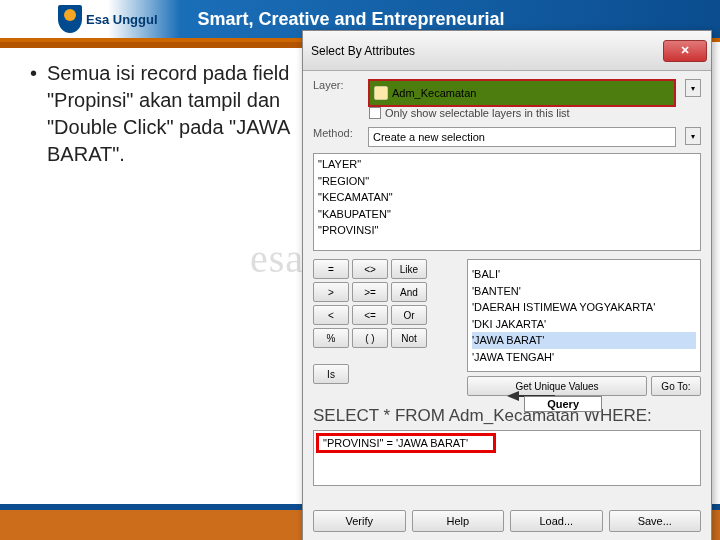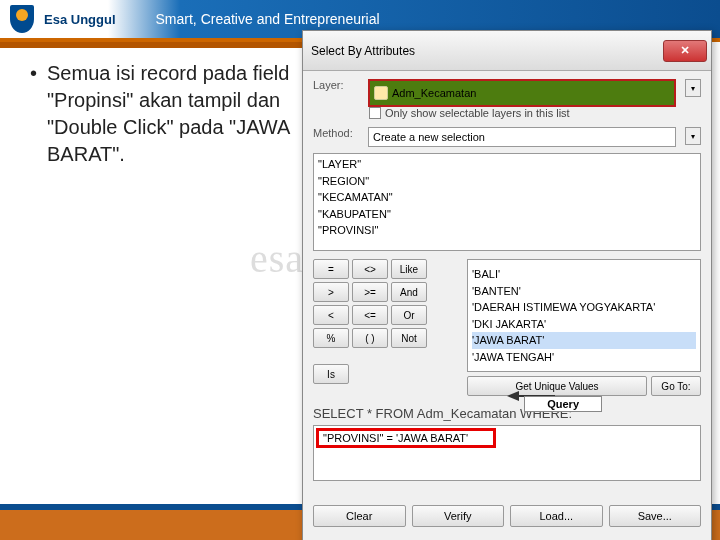--- a/index.html
+++ b/index.html
@@ -1,22 +1,22 @@
 <!DOCTYPE html>
 <html><head>
 <meta charset="utf-8">
 <style>
   * { box-sizing: border-box; margin: 0; padding: 0; }
   body { width: 720px; height: 540px; font-family: Tahoma, Arial, sans-serif; background: #fff; position: relative; overflow: hidden; }
   .header { height: 38px; background: linear-gradient(90deg, #fff 0%, #fff 15%, #1a6eb8 25%, #0b4d8f 100%); display: flex; align-items: center; position: relative; }
-  .logo-area { display: flex; align-items: center; padding-left: 10px; gap: 10px; z-index: 2; }
+  .logo-area { display: flex; align-items: center; padding-left: 10px; gap: 4px; z-index: 2; margin-left: 48px; }
   .logo-shield { width: 24px; height: 28px; background: #004a8f; border-radius: 2px 2px 50% 50%; position: relative; }
   .logo-shield::after { content: ''; position: absolute; top: 4px; left: 6px; width: 12px; height: 12px; background: #f5a623; border-radius: 50%; }
   .logo-text { font-size: 13px; font-weight: bold; color: #003a73; line-height: 1; }
-  .slogan { color: #fff; font-size: 14px; font-weight: normal; margin-left: 40px; z-index: 2; }
+  .slogan { color: #fff; font-size: 18px; font-weight: bold; margin-left: 40px; z-index: 2; }
   .header-stripe { position: absolute; left: 0; top: 38px; width: 100%; height: 4px; background: #cc6600; }
   .header-stripe2 { position: absolute; left: 0; top: 42px; width: 60%; height: 6px; background: #b35500; }
   .content { position: absolute; top: 60px; left: 30px; width: 280px; font-size: 20px; color: #222; }
   .bullet { display: flex; gap: 10px; }
   .bullet-dot { font-size: 20px; line-height: 1.3; }
   .bullet-text { line-height: 1.35; }
   .watermark { position: absolute; top: 235px; left: 250px; font-size: 40px; color: #ddd; font-family: Georgia, serif; letter-spacing: 1px; z-index: 0; }
   .dialog { position: absolute; top: 30px; right: 8px; width: 410px; border: 1px solid #888; background: #f0f0f0; box-shadow: 2px 2px 8px rgba(0,0,0,0.3); z-index: 5; }
   .titlebar { height: 40px; background: linear-gradient(#f8f8f8, #dcdcdc); border-bottom: 1px solid #aaa; display: flex; align-items: center; justify-content: space-between; padding-left: 8px; font-size: 12px; }
   .closebtn { width: 44px; height: 22px; background: linear-gradient(#e27878, #c33); color: #fff; border: 1px solid #933; border-radius: 3px; display: flex; align-items: center; justify-content: center; font-size: 11px; font-weight: bold; margin-right: 4px; }
@@ -33,21 +33,21 @@
   .fieldlist { margin-top: 6px; height: 98px; border: 1px solid #999; background: #fff; overflow: hidden; padding: 2px 4px; font-size: 11px; line-height: 1.5; }
   .ops { display: flex; gap: 40px; margin-top: 8px; }
   .opgrid { display: grid; grid-template-columns: repeat(3, 36px); grid-template-rows: repeat(4, 20px); gap: 3px; }
   .opbtn { border: 1px solid #999; background: linear-gradient(#fafafa,#e0e0e0); font-size: 10px; display: flex; align-items: center; justify-content: center; border-radius: 2px; cursor: pointer; }
   .vals-col { flex: 1; display: flex; flex-direction: column; }
   .vallist { flex: 1; border: 1px solid #999; background: #fff; font-size: 11px; padding: 6px 4px; line-height: 1.5; height: 90px; overflow: hidden; }
   .vallist .sel { background: #c8def8; }
   .valbtns { display: flex; gap: 4px; margin-top: 4px; }
   .valbtn { flex: 1; height: 20px; border: 1px solid #999; background: linear-gradient(#fafafa,#e0e0e0); font-size: 10px; display: flex; align-items: center; justify-content: center; border-radius: 2px; }
   .isbtn { width: 36px; height: 20px; border: 1px solid #999; background: linear-gradient(#fafafa,#e0e0e0); font-size: 10px; display: flex; align-items: center; justify-content: center; border-radius: 2px; margin-top: 16px; }
-  .selecttxt { margin-top: 10px; font-size: 13px; color: #444; }
+  .selecttxt { margin-top: 10px; font-size: 17px; color: #444; }
   .queryarea { margin-top: 4px; height: 56px; border: 1px solid #999; background: #fff; padding: 4px; font-size: 11px; position: relative; }
   .qredbox { position: absolute; top: 2px; left: 2px; width: 180px; height: 20px; border: 3px solid #e60000; display: flex; align-items: center; padding: 0 4px; }
   .query-label { position: absolute; right: 118px; bottom: 128px; background: #fff; border: 1px solid #888; padding: 1px 22px; font-size: 11px; font-weight: bold; z-index: 10; }
   .arrow-svg { position: absolute; right: 163px; bottom: 134px; z-index: 10; }
   .btnrow1 { display: flex; gap: 6px; margin-top: 24px; }
   .btnrow1 .b { flex: 1; height: 22px; border: 1px solid #999; background: linear-gradient(#fafafa,#e0e0e0); font-size: 11px; display: flex; align-items: center; justify-content: center; border-radius: 2px; cursor: pointer; }
   .btnrow2 { display: flex; gap: 10px; justify-content: flex-end; margin-top: 14px; padding-bottom: 6px; }
   .btnrow2 .b { width: 76px; height: 24px; border: 1px solid #999; background: linear-gradient(#fafafa,#e0e0e0); font-size: 11px; display: flex; align-items: center; justify-content: center; border-radius: 2px; cursor: pointer; }
   .okwrap { border: 3px solid #e60000; padding: 1px; }
   .footer { position: absolute; bottom: 0; left: 0; width: 100%; height: 30px; background: #cc6d1c; }
@@ -147,22 +147,22 @@
     </div>
 
     <div class="selecttxt">SELECT * FROM Adm_Kecamatan WHERE:</div>
     <div class="queryarea">
       <div class="qredbox">
         <span>"PROVINSI" = 'JAWA BARAT'</span>
       </div>
     </div>
 
     <div class="btnrow1">
-      <div class="b">Clear</div>
       <div class="b">Verify</div>
+      <div class="b">Help</div>
       <div class="b">Load...</div>
       <div class="b">Save...</div>
     </div>
     <div class="btnrow2">
       <div class="okwrap">
         <div class="b">OK</div>
       </div>
       <div class="b">Close</div>
       <div class="b">Apply</div>
     </div>

